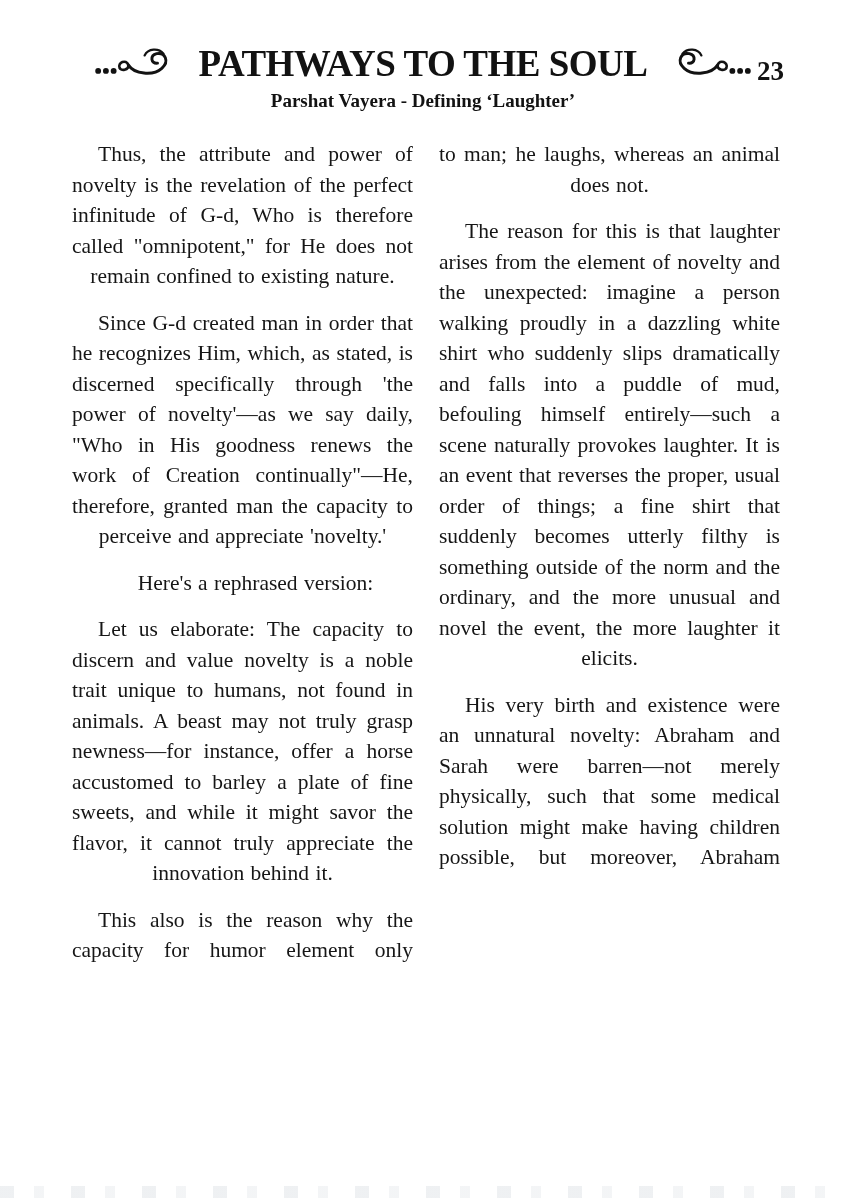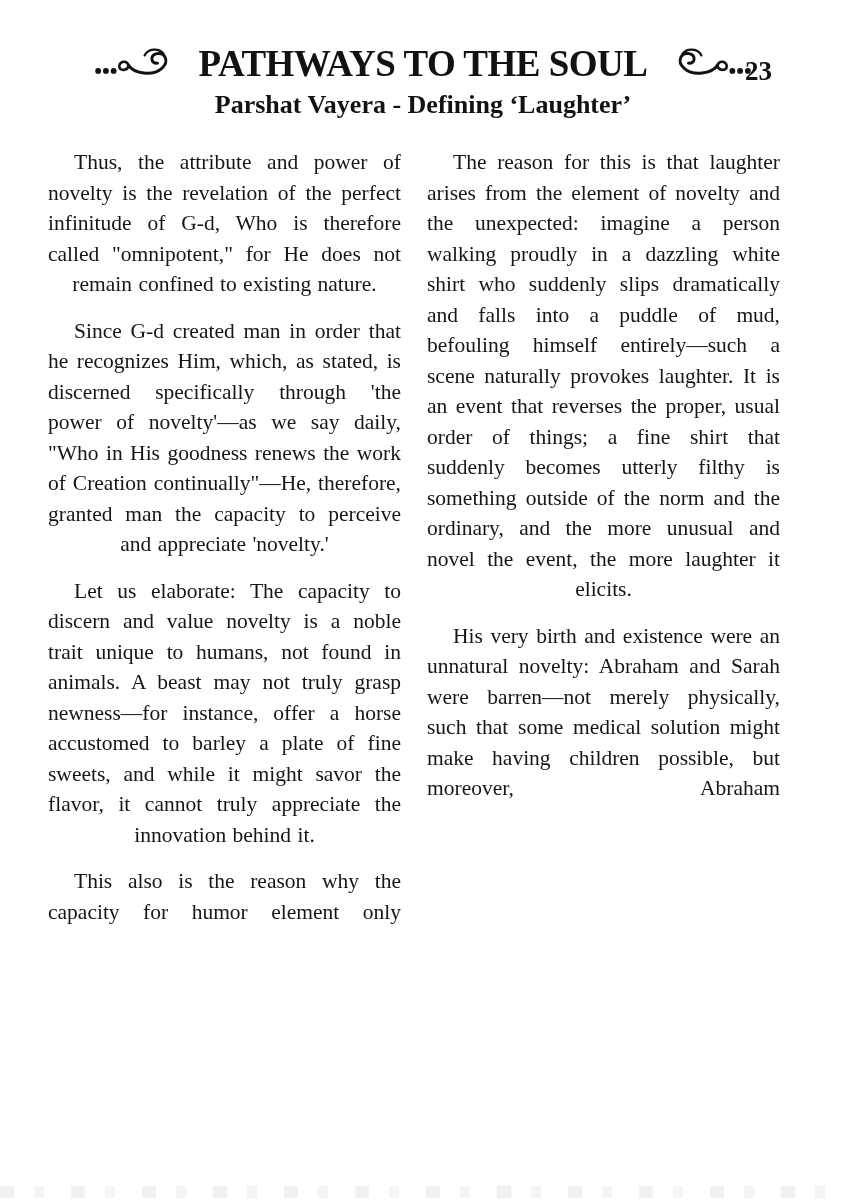--- a/index.html
+++ b/index.html
@@ -27,36 +27,36 @@
     font-weight: bold;
     letter-spacing: -0.5px;
     white-space: nowrap;
     color: #121212;
   }
   .ornament { width: 86px; height: 38px; flex: 0 0 auto; }
   .ornament.mirrored { transform: scaleX(-1); }
   .page-number {
     position: absolute;
     top: 56px;
-    right: 74px;
+    right: 62px;
     font-size: 27px;
     font-weight: bold;
     color: #121212;
   }
   .subtitle {
     margin: 5px 0 0 0;
-    font-size: 26px;
+    font-size: 19px;
     font-weight: bold;
     color: #121212;
   }
   
   .columns {
     display: flex;
     gap: 26px;
-    padding: 0 66px 0 48px;
+    padding: 0 66px 0 72px;
     margin-top: 27px;
   }
   .column { flex: 1 1 0; min-width: 0; }
   .para {
     margin: 0 0 16px 0;
     font-size: 21.5px;
     line-height: 30.5px;
     text-align: justify;
     text-align-last: center;
     text-indent: 26px;
@@ -104,23 +104,25 @@
       </svg>
     </div>
     <div class="page-number">23</div>
     <h2 class="subtitle">Parshat Vayera - Defining ‘Laughter’</h2>
   </div>
 
   <div class="columns">
     <div class="column">
       <p class="para">Thus, the attribute and power of novelty is the revelation of the perfect infinitude of G-d, Who is therefore called "omnipotent," for He does not remain confined to existing nature.</p>
       <p class="para">Since G-d created man in order that he recognizes Him, which, as stated, is discerned specifically through 'the power of novelty'—as we say daily, "Who in His goodness renews the work of Creation continually"—He, therefore, granted man the capacity to perceive and appreciate 'novelty.'</p>
+      <p class="para">Here's a rephrased version:</p>
       <p class="para">Let us elaborate: The capacity to discern and value novelty is a noble trait unique to humans, not found in animals. A beast may not truly grasp newness—for instance, offer a horse accustomed to barley a plate of fine sweets, and while it might savor the flavor, it cannot truly appreciate the innovation behind it.</p>
       <p class="para flow-out">This also is the reason why the capacity for humor element only</p>
     </div>
     <div class="column">
+      <p class="para flow-in">to man; he laughs, whereas an animal does not.</p>
       <p class="para">The reason for this is that laughter arises from the element of novelty and the unexpected: imagine a person walking proudly in a dazzling white shirt who suddenly slips dramatically and falls into a puddle of mud, befouling himself entirely—such a scene naturally provokes laughter. It is an event that reverses the proper, usual order of things; a fine shirt that suddenly becomes utterly filthy is something outside of the norm and the ordinary, and the more unusual and novel the event, the more laughter it elicits.</p>
       <p class="para flow-out">His very birth and existence were an unnatural novelty: Abraham and Sarah were barren—not merely physically, such that some medical solution might make having children possible, but moreover, Abraham</p>
     </div>
   </div>
 
   <div class="noise-strip"></div>
 </div>
 
 </body></html>

